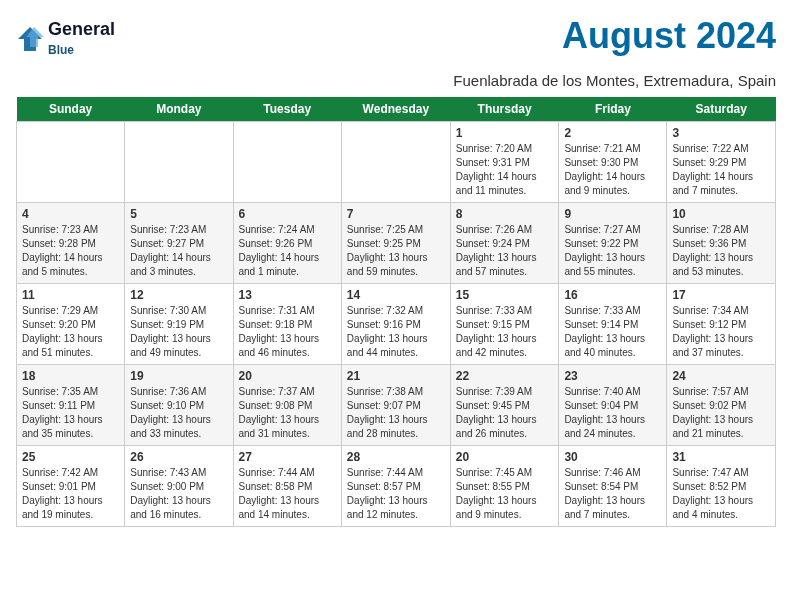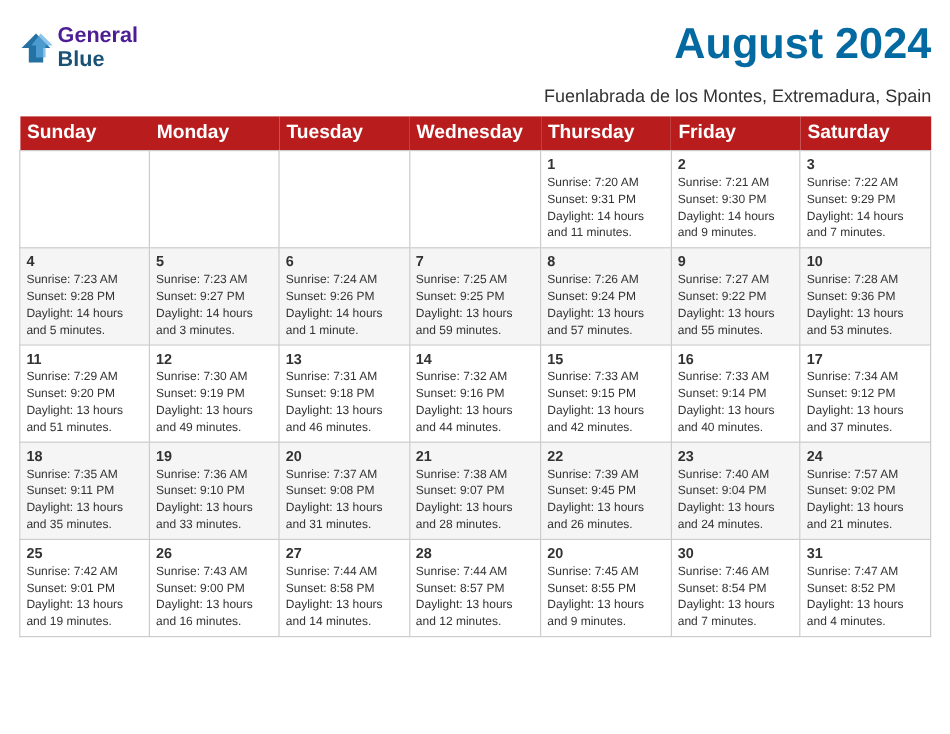--- a/index.html
+++ b/index.html
@@ -17,25 +17,25 @@
       margin-bottom: 4px;
     }
     .logo {
       display: flex;
       align-items: center;
       margin-top: 4px;
     }
     .logo-text-general {
       font-size: 18px;
       font-weight: bold;
-      color: #4c1d95;
+      color: #0f172a;
       line-height: 1.1;
     }
     .logo-text-blue {
-      font-size: 18px;
+      font-size: 12px;
       font-weight: bold;
       color: #1a5276;
       line-height: 1.1;
     }
     .logo-icon {
       width: 28px;
       height: 28px;
       margin-right: 4px;
     }
     .title-area {
@@ -52,25 +52,25 @@
       color: #333;
       margin-top: 16px;
     }
     .calendar-table {
       width: 100%;
       border-collapse: collapse;
       margin-top: 8px;
       font-size: 11px;
     }
     .calendar-table th {
-      background-color: #b91c1c;
+      background-color: #15803d;
       color: #fff;
-      text-align: left;
+      text-align: center;
       padding: 5px 6px;
-      font-size: 16px;
+      font-size: 12px;
       font-weight: bold;
     }
     .calendar-table td {
       border: 1px solid #ccc;
       vertical-align: top;
       padding: 4px 5px;
       width: 110px;
       height: 80px;
       background: #fff;
     }

